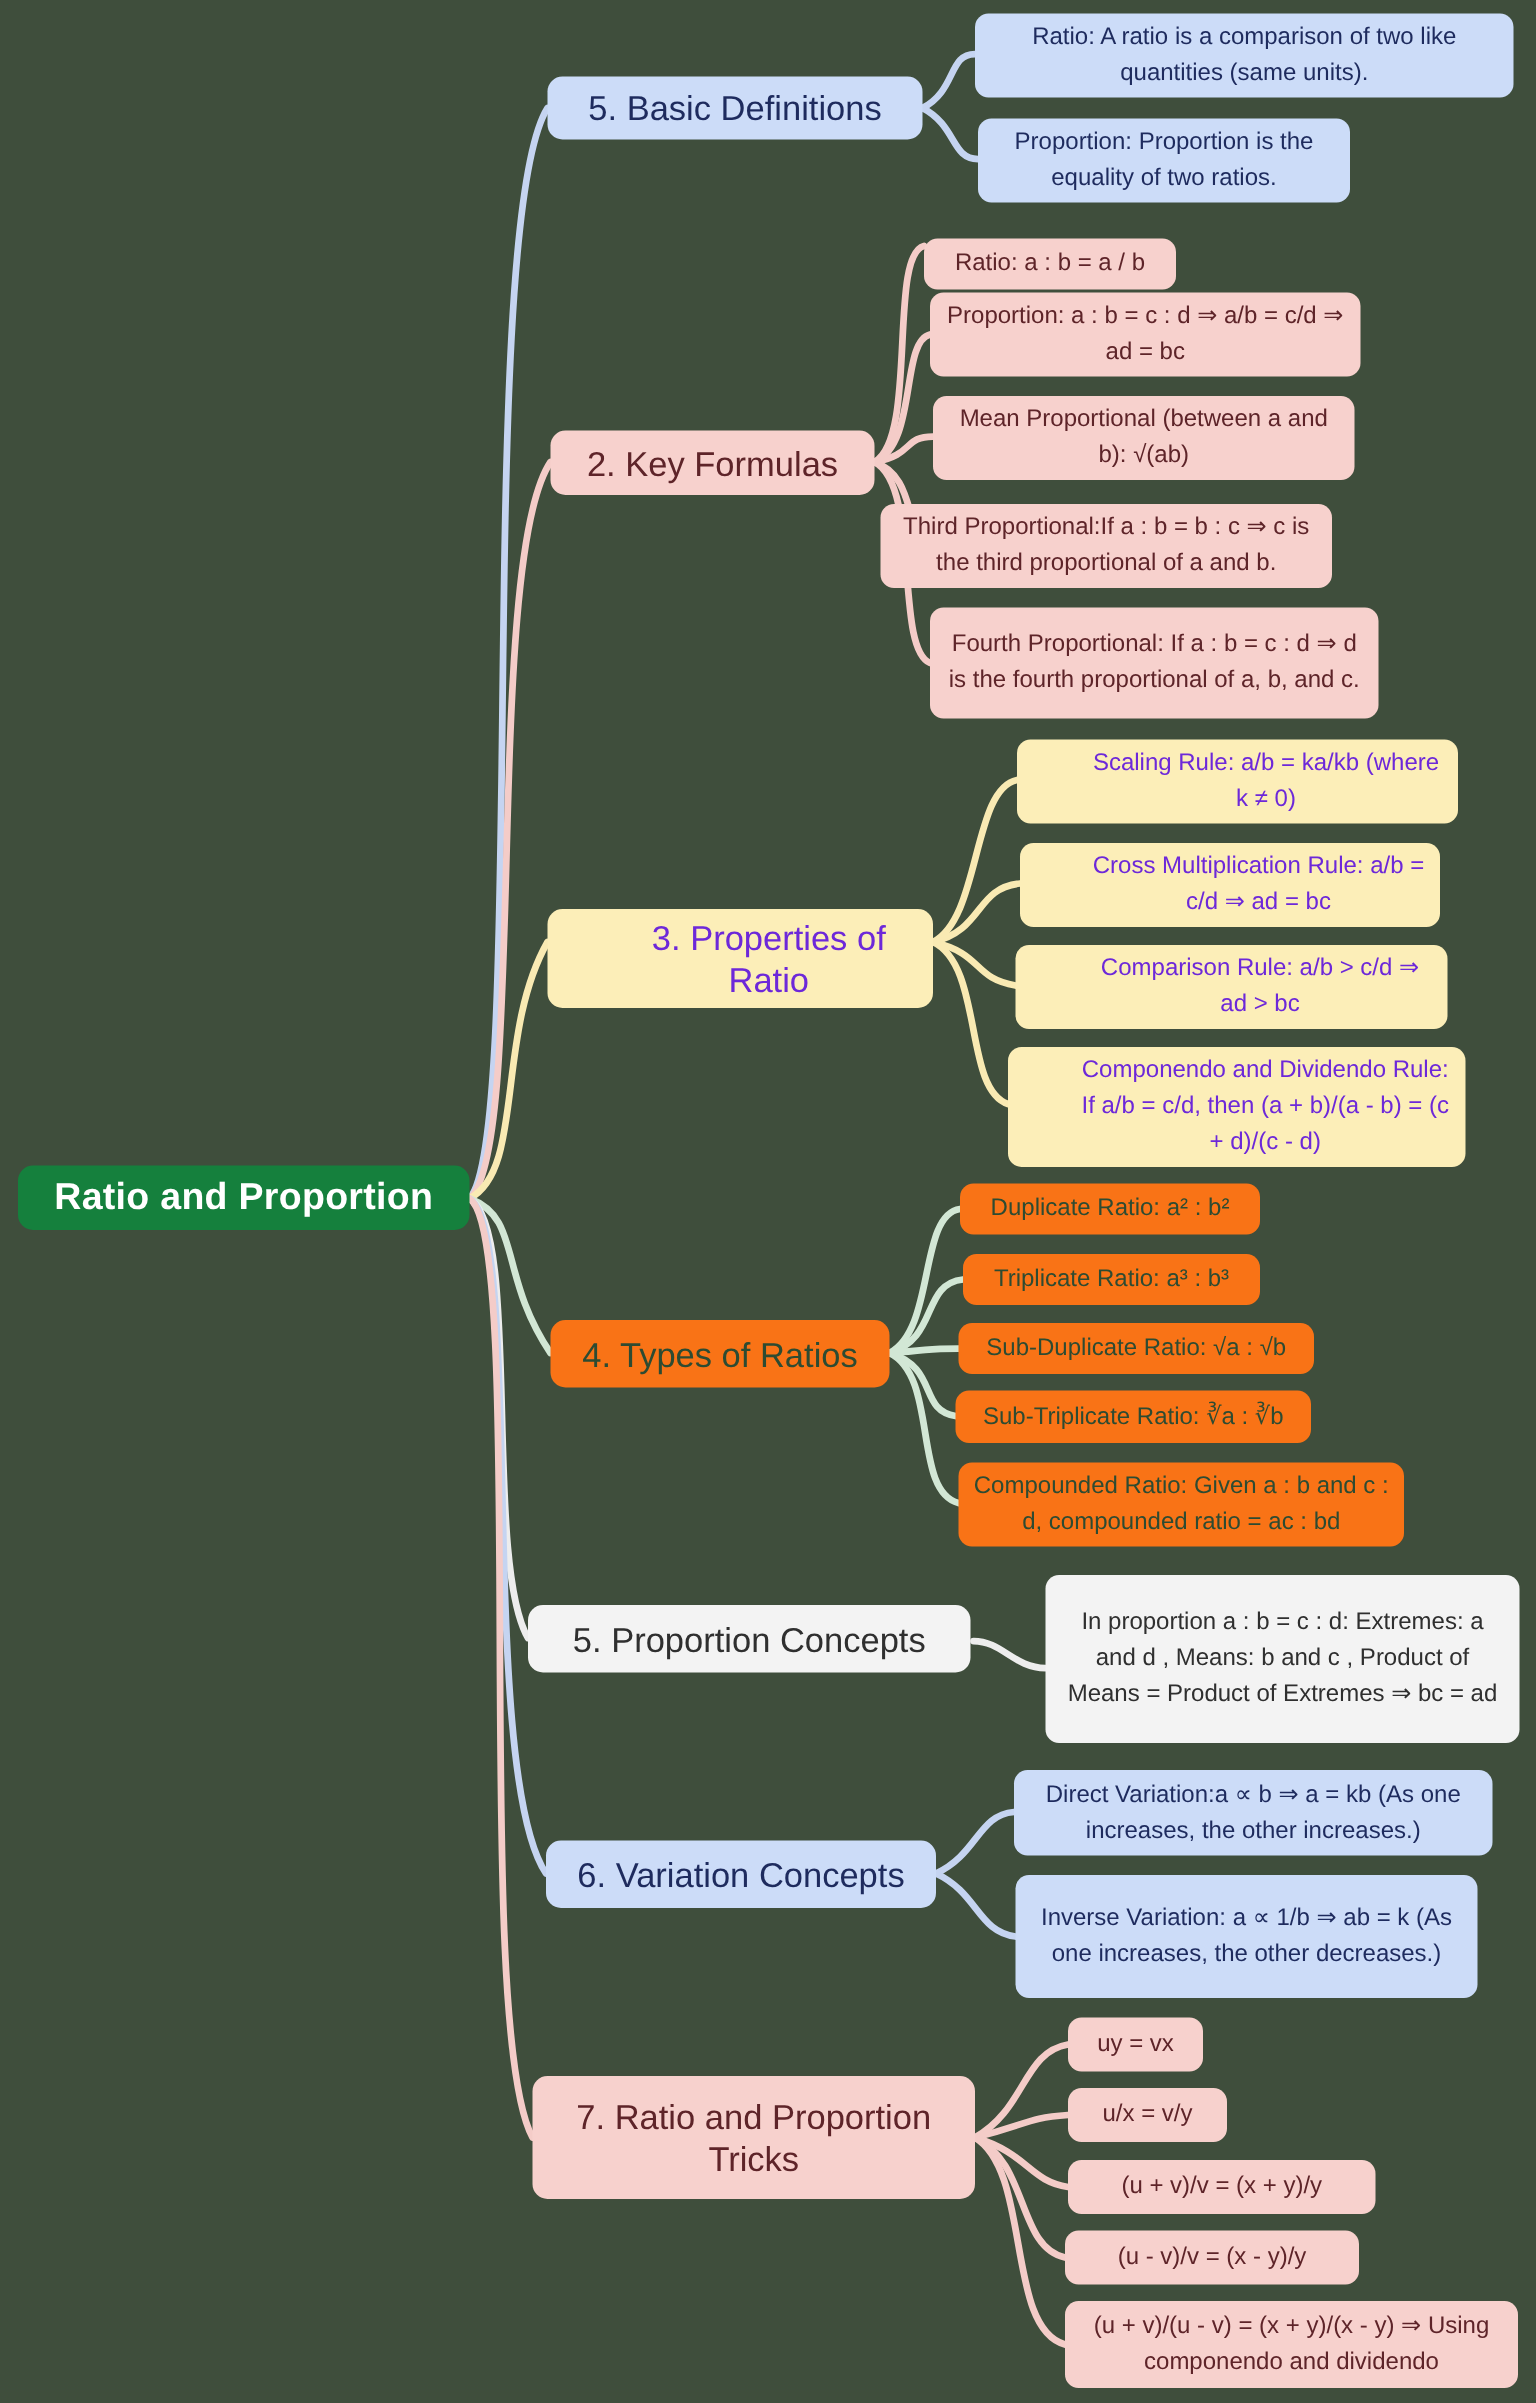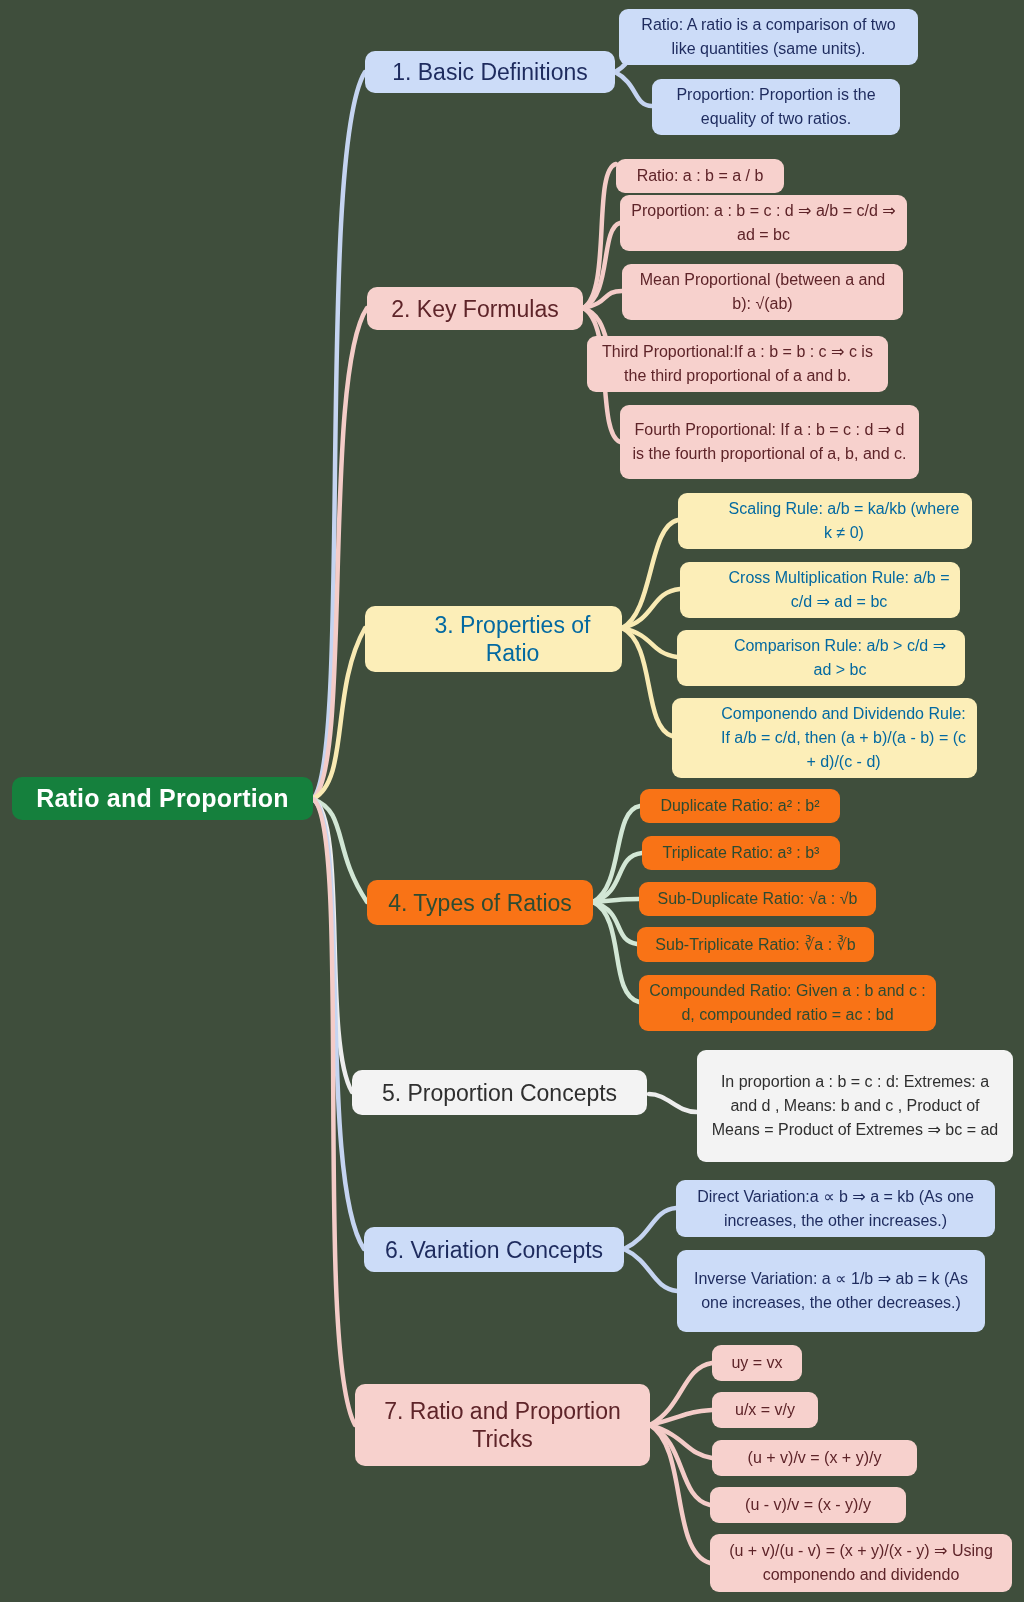--- a/index.html
+++ b/index.html
@@ -19,21 +19,21 @@
     text-align:center;box-sizing:border-box;border-radius:10px;
   }
   .root{
     background:#15803d;color:#ffffff;font-weight:bold;font-size:25px;
     padding:4px 17px;border-radius:10px;letter-spacing:.2px;
   }
   .branch{font-size:23px;line-height:28px;padding:5px 10px;}
   .child{font-size:16px;line-height:24px;padding:4px 10px;border-radius:9px;}
   .f-blue{background:#ccdcf8;color:#1e2b5e;}
   .f-pink{background:#f7d1cd;color:#5e2429;}
-  .f-yellow{background:#fceeb8;color:#0369a1;padding-left:48px;}
+  .f-yellow{background:#fceeb8;color:#6d28d9;padding-left:48px;}
   .f-green{background:#f97316;color:#2d4b32;}
   .f-gray{background:#f3f3f3;color:#2f2f2f;}
 </style>
 </head>
 <body>
 
 <div class="canvas">
 
   <svg class="links" width="1024" height="1602" viewBox="0 0 1024 1602">
 
@@ -75,42 +75,42 @@
     <path class="lk s-pink" d="M650,1425 C686,1436 686,1454 712,1458"></path>
     <path class="lk s-pink" d="M650,1425 C686,1442 678,1498 710,1505"></path>
     <path class="lk s-pink" d="M650,1425 C688,1448 670,1552 710,1563"></path>
   </svg>
 
   <div class="node root" style="left:12px;top:777px;width:301px;min-height:43px">
     <span>Ratio and Proportion</span>
   </div>
 
   <div class="node branch f-blue" style="left:365px;top:51px;width:250px;min-height:42px">
-    <span>1. Basic Definitions</span>
+    <span>5. Basic Definitions</span>
   </div>
   <div class="node branch f-pink" style="left:367px;top:287px;width:216px;min-height:43px">
     <span>2. Key Formulas</span>
   </div>
   <div class="node branch f-yellow" style="left:365px;top:606px;width:257px;min-height:45px">
     <span>3. Properties of Ratio</span>
   </div>
   <div class="node branch f-green" style="left:367px;top:880px;width:226px;min-height:45px">
     <span>4. Types of Ratios</span>
   </div>
   <div class="node branch f-gray" style="left:352px;top:1070px;width:295px;min-height:45px">
     <span>5. Proportion Concepts</span>
   </div>
   <div class="node branch f-blue" style="left:364px;top:1227px;width:260px;min-height:45px">
     <span>6. Variation Concepts</span>
   </div>
   <div class="node branch f-pink" style="left:355px;top:1384px;width:295px;min-height:82px">
     <span>7. Ratio and Proportion Tricks</span>
   </div>
 
-  <div class="node child f-blue" style="left:619px;top:9px;width:299px;min-height:54px">
+  <div class="node child f-blue" style="left:650px;top:9px;width:359px;min-height:54px">
     <span>Ratio: A ratio is a comparison of two like quantities (same units).</span>
   </div>
   <div class="node child f-blue" style="left:652px;top:79px;width:248px;min-height:55px">
     <span>Proportion: Proportion is the equality of two ratios.</span>
   </div>
 
   <div class="node child f-pink" style="left:616px;top:159px;width:168px;min-height:34px">
     <span>Ratio: a : b = a / b</span>
   </div>
   <div class="node child f-pink" style="left:620px;top:195px;width:287px;min-height:56px">

